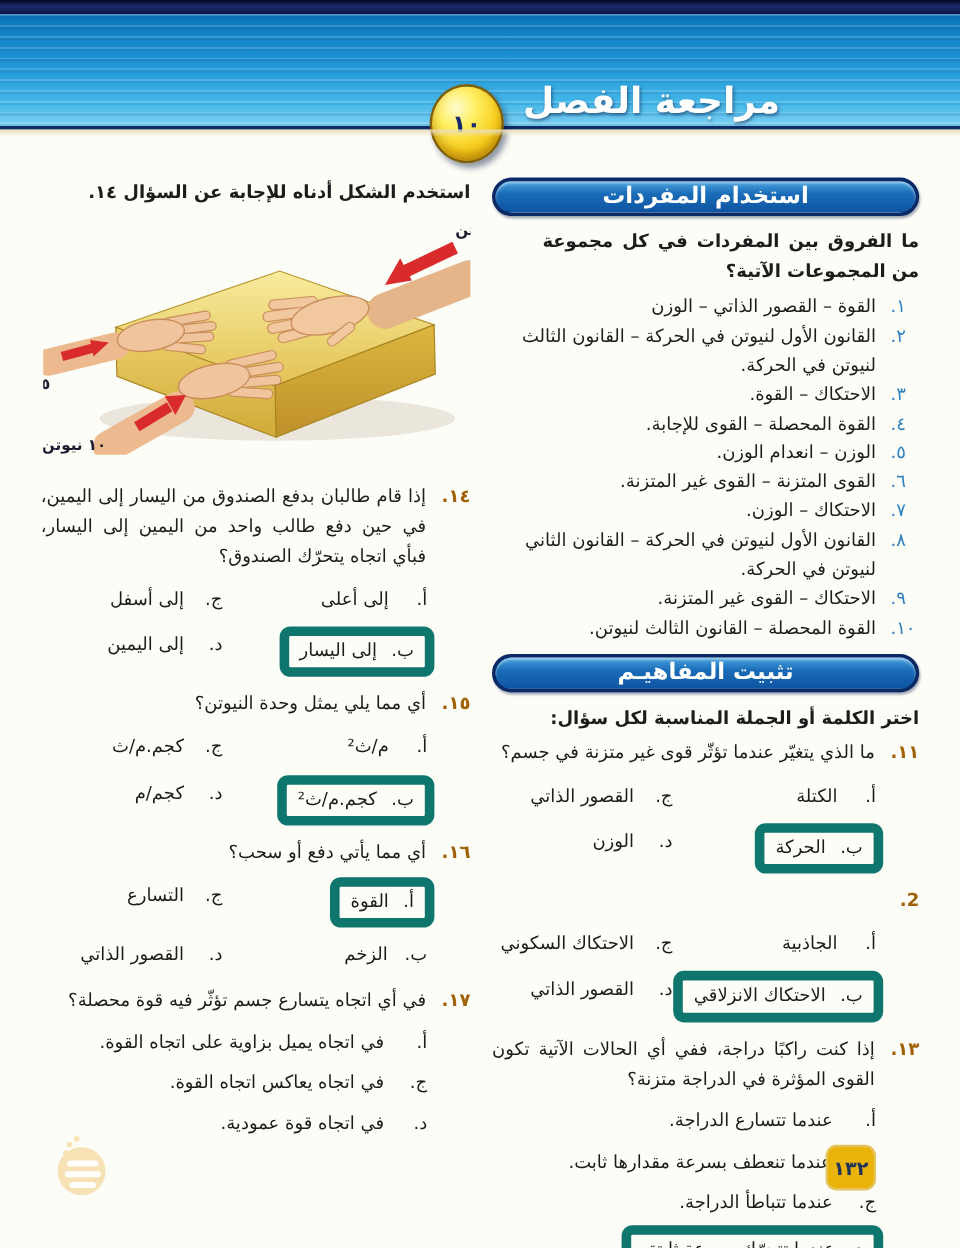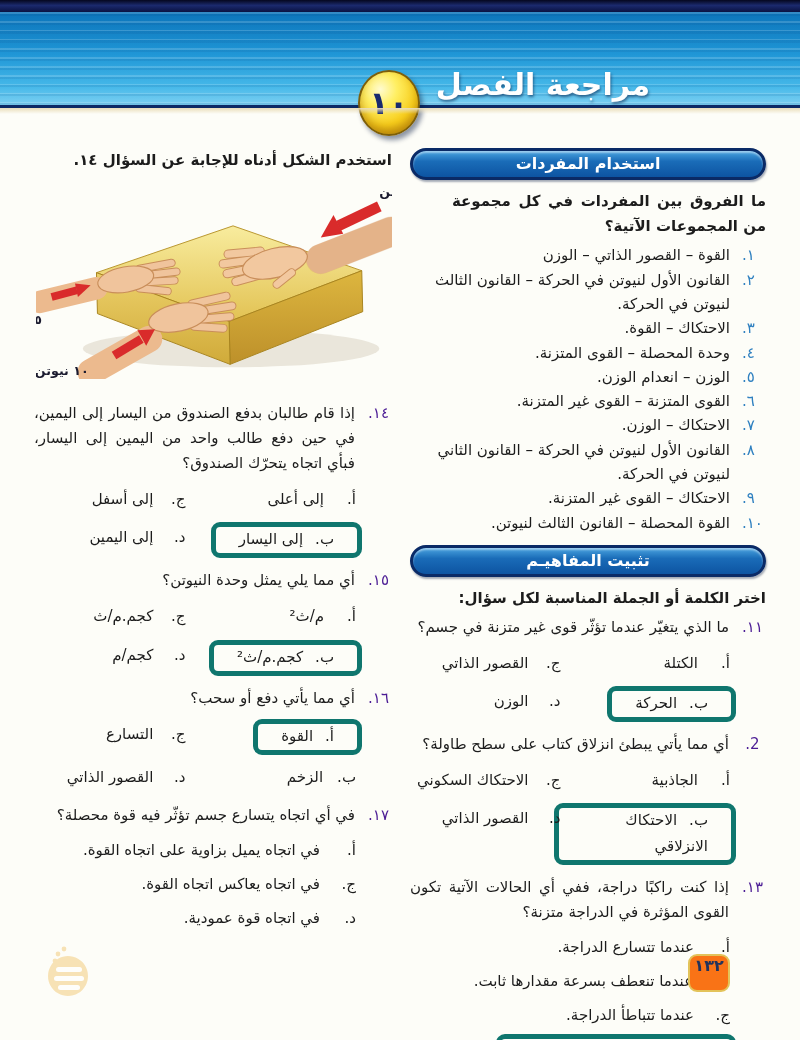--- a/index.html
+++ b/index.html
@@ -36,87 +36,87 @@
     text-shadow:1px 2px 3px rgba(0,25,70,.55);
     line-height:1;
   }
   .chapter-badge{
     position:relative; top:18px;
     width:62px; height:66px; border-radius:50%;
     background:radial-gradient(circle at 35% 28%, #fffbd0 0%, #ffef63 28%, #f7cd1b 62%, #c8940a 100%);
     border:2px solid #7e5f0a;
     box-shadow: inset 0 -5px 8px rgba(140,85,0,.45), 3px 4px 5px rgba(0,20,60,.45);
     display:flex; align-items:center; justify-content:center;
-    color:#182a6e; font-size:32px; font-weight:bold;
+    color:#182a6e; font-size:20px; font-weight:bold;
   }
 
   
   .columns{
     display:flex; gap:18px; padding:34px 34px 0 34px;
     align-items:flex-start;
   }
   .col{ font-size:15px; line-height:1.68; }
   .col-right{ width:356px; }
   .col-left { width:358px; }
 
   
   .section-pill{
     height:32px; border-radius:16px;
     border:3px solid #0a2a66;
     background:linear-gradient(180deg,#4aa4e0 0%, #1a6cb8 40%, #0d54a2 100%);
     box-shadow: inset 0 2px 2px rgba(255,255,255,.45), 1px 2px 2px rgba(0,20,60,.35);
-    color:#fff; font-weight:bold; font-size:16px;
+    color:#fff; font-weight:bold; font-size:19px;
     display:flex; align-items:center; justify-content:center;
     margin-bottom:9px;
   }
 
   .intro{ font-weight:bold; margin-bottom:4px; text-align:justify;margin-left:42px; }
 
   
   .vlist{ margin-bottom:10px; }
   .vitem{ display:flex; gap:6px; line-height:1.62; }
   .vnum{ color:#2f80c0; min-width:30px; flex-shrink:0; text-align:left; padding-left:6px; }
   .vtext{ flex:1; text-align:right; }
 
   
   .q{ margin-bottom:6px; }
   .stem{ display:flex; gap:5px; line-height:1.66; }
-  .qnum{ color:#4c1d95; min-width:32px; flex-shrink:0; text-align:center; padding-left:5px; }
+  .qnum{ color:#a16207; min-width:32px; flex-shrink:0; text-align:right; padding-left:5px;font-weight:bold; }
   .stem-text{ flex:1; text-align:justify; }
 
   .opts-grid{
     display:grid; grid-template-columns:53% 47%;
     row-gap:13px; padding-right:36px; margin:11px 0 13px;
   }
   .opt{ display:flex; gap:14px; align-items:baseline; }
   .opt .letter{ min-width:18px; }
   .opts-list{
     display:flex; flex-direction:column; gap:9px;
     padding-right:36px; margin:10px 0 12px;
   }
   .opts-list .opt{ gap:18px; }
 
   .answer-box{
     display:inline-block;
-    border:5px solid #0f766e; border-radius:9px;
-    padding:0 23px 1px; margin:-3px -6px;
+    border:8px solid #0f766e; border-radius:9px;
+    padding:0 9px 1px; margin:-3px -6px;
   }
   .answer-box .letter{ margin-left:12px; }
 
   
   .fig-caption{ font-weight:bold; margin-bottom:6px; }
   .figure-wrap{ margin:2px 0 14px; }
 
   
   .page-badge{
     position:absolute; right:70px; bottom:48px;
     width:42px; height:38px;
     border:2px solid #e3c35a; border-radius:9px;
-    background:#f97316; color:#22335c;
-    display:flex; align-items:flex-start; justify-content:center;
+    background:#eab308; color:#22335c;
+    display:flex; align-items:center; justify-content:center;
     font-weight:bold; font-size:16px;
   }
   .watermark{ position:absolute; left:42px; bottom:40px; opacity:.55; }
 </style>
 </head>
 <body>
 
 <div class="page">
 
   <header class="banner">
@@ -149,21 +149,21 @@
         <div class="vitem">
             <span class="vnum">٢.</span>
             <span class="vtext">القانون الأول لنيوتن في الحركة – القانون الثالث لنيوتن في الحركة.</span>
           </div>
         <div class="vitem">
             <span class="vnum">٣.</span>
             <span class="vtext">الاحتكاك – القوة.</span>
           </div>
         <div class="vitem">
             <span class="vnum">٤.</span>
-            <span class="vtext">وحدة المحصلة – القوى المتزنة.</span>
+            <span class="vtext">القوة المحصلة – القوى للإجابة.</span>
           </div>
         <div class="vitem">
             <span class="vnum">٥.</span>
             <span class="vtext">الوزن – انعدام الوزن.</span>
           </div>
         <div class="vitem">
             <span class="vnum">٦.</span>
             <span class="vtext">القوى المتزنة – القوى غير المتزنة.</span>
           </div>
         <div class="vitem">
@@ -210,21 +210,20 @@
           <div class="opt">
               <span class="letter">د.</span>
               <span>الوزن</span>
             </div>
         </div>
       </div>
 
       <div class="q">
         <div class="stem">
             <span class="qnum">2.</span>
-            <span class="stem-text">أي مما يأتي يبطئ انزلاق كتاب على سطح طاولة؟</span>
           </div>
         <div class="opts-grid">
           <div class="opt">
               <span class="letter">أ.</span>
               <span>الجاذبية</span>
             </div>
           <div class="opt">
               <span class="letter">ج.</span>
               <span>الاحتكاك السكوني</span>
             </div>

